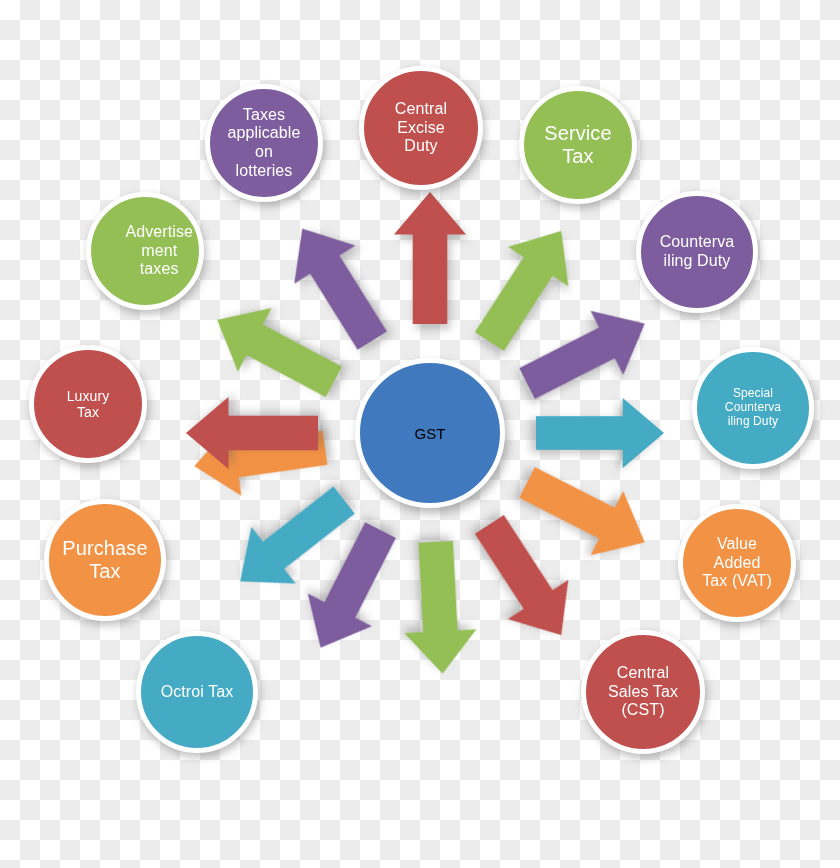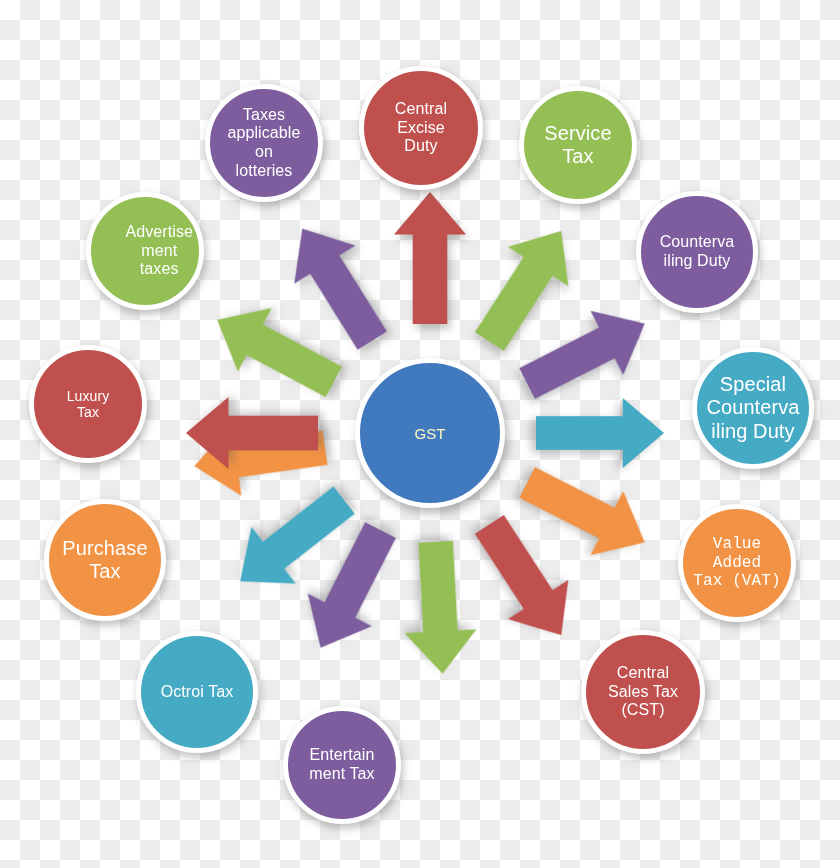--- a/index.html
+++ b/index.html
@@ -176,46 +176,43 @@
   <div id="node-layer" style="position:absolute;left:0;top:0;width:840px;height:868px;">
       <div class="node" style="width: 124px; height: 124px; left: 359px; top: 66px; background: rgb(192, 80, 77); font-size: 16px;">
         <span class="label">Central<br>Excise<br>Duty</span>
       </div>
       <div class="node" style="width: 118px; height: 118px; left: 519px; top: 86px; background: rgb(148, 191, 84); font-size: 20px;">
         <span class="label">Service<br>Tax</span>
       </div>
       <div class="node" style="width: 122px; height: 122px; left: 636px; top: 191px; background: rgb(125, 93, 158); font-size: 16px;">
         <span class="label">Counterva<br>iling Duty</span>
       </div>
-      <div class="node" style="width: 122px; height: 122px; left: 692px; top: 347px; background: rgb(69, 171, 196); font-size: 20px;">
+      <div class="node" style="width: 122px; height: 122px; left: 692px; top: 347px; background: rgb(69, 171, 196); font-size: 12px;">
         <span class="label">Special<br>Counterva<br>iling Duty</span>
       </div>
-      <div class="node" style="width: 118px; height: 118px; left: 678px; top: 504px; background: rgb(242, 146, 68); font-size: 16px; font-family: Liberation Mono, monospace;">
+      <div class="node" style="width: 118px; height: 118px; left: 678px; top: 504px; background: rgb(242, 146, 68); font-size: 16px;">
         <span class="label">Value<br>Added<br>Tax (VAT)</span>
       </div>
       <div class="node" style="width: 124px; height: 124px; left: 581px; top: 630px; background: rgb(192, 80, 77); font-size: 16px;">
         <span class="label">Central<br>Sales Tax<br>(CST)</span>
       </div>
-      <div class="node" style="width: 118px; height: 118px; left: 283px; top: 706px; background: rgb(125, 93, 158); font-size: 16px;">
-        <span class="label">Entertain<br>ment Tax</span>
-      </div>
       <div class="node" style="width: 122px; height: 122px; left: 136px; top: 631px; background: rgb(69, 171, 196); font-size: 16px;">
         <span class="label">Octroi Tax</span>
       </div>
       <div class="node" style="width: 122px; height: 122px; left: 44px; top: 499px; background: rgb(242, 146, 68); font-size: 20px;">
         <span class="label">Purchase<br>Tax</span>
       </div>
       <div class="node" style="width: 118px; height: 118px; left: 29px; top: 345px; background: rgb(192, 80, 77); font-size: 14px;">
         <span class="label">Luxury<br>Tax</span>
       </div>
       <div class="node" style="width: 118px; height: 118px; left: 86px; top: 192px; background: rgb(148, 191, 84); font-size: 16px; justify-content: flex-end;">
         <span class="label">Advertise<br>ment<br>taxes</span>
       </div>
       <div class="node" style="width: 118px; height: 118px; left: 205px; top: 84px; background: rgb(125, 93, 158); font-size: 16px;">
         <span class="label">Taxes<br>applicable<br>on<br>lotteries</span>
       </div>
     </div>
 
-  <div id="hub" style="width: 150px; height: 150px; left: 355px; top: 358px; background: rgb(65, 121, 190); color: #fef9c3; font-size: 15px;">
+  <div id="hub" style="width: 150px; height: 150px; left: 355px; top: 358px; background: rgb(65, 121, 190); color: #000000; font-size: 15px;">
     <span>GST</span>
   </div>
 
 </div>
 
 </body></html>

